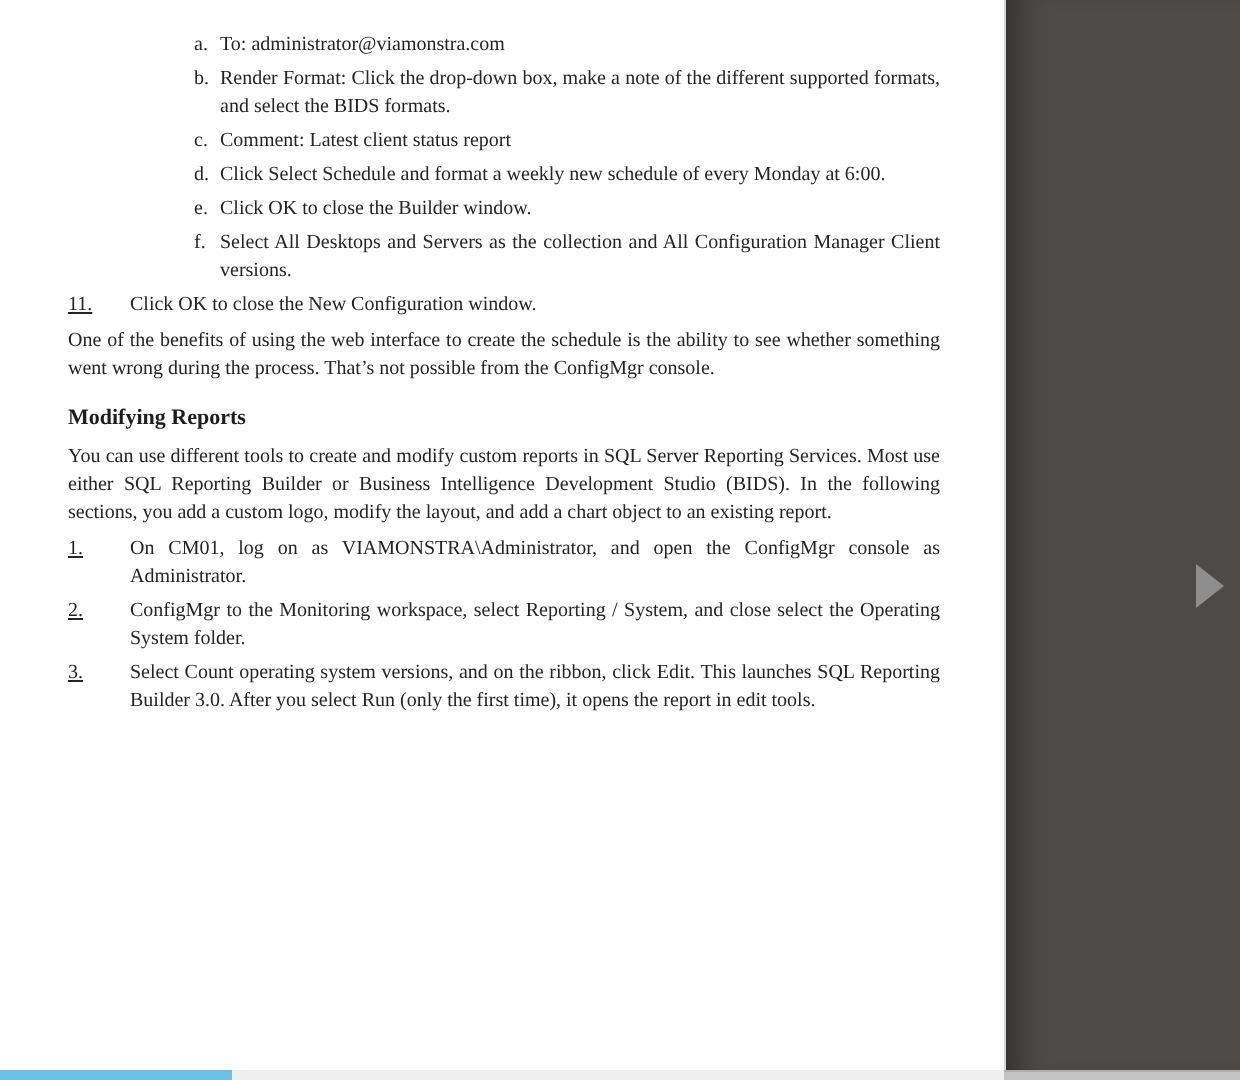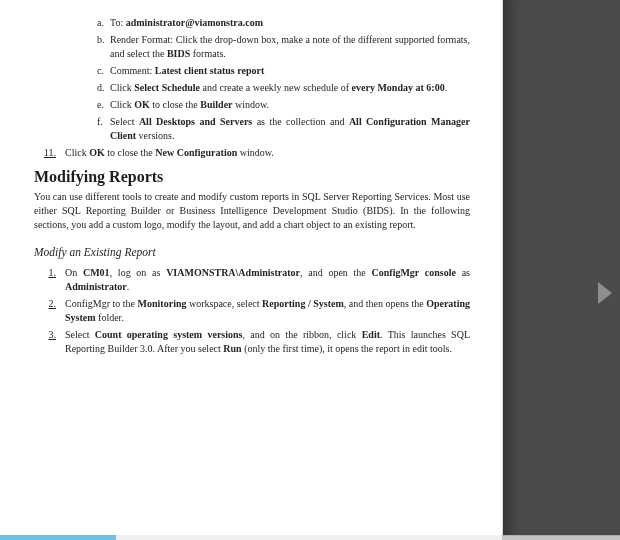--- a/index.html
+++ b/index.html
@@ -29,39 +29,39 @@
     position: absolute; left: 34px; top: 16px;
     width: 436px;
   }
   .item {
     display: flex;
     margin: 0 0 3px 0;
   }
   .item .itext { flex: 1; text-align: justify; }
   .item.alpha { margin-left: 63px; }
   .item.alpha .marker { flex: none; width: 13px; }
-  .item.num .marker { flex: none; width: 22px; text-align: right; margin-right: 9px; text-decoration: underline; }
+  .item.num .marker { flex: none; width: 22px; text-align: left; margin-right: 9px; text-decoration: underline; }
   .para {
     text-align: justify;
     margin: 4px 0 4px 0;
   }
   .h2 {
-    font-size: 16px;
+    font-size: 11px;
     line-height: 18px;
     font-weight: bold;
     margin: 8px 0 2px 0;
     color: #1e1c1c;
   }
   .h3i {
     font-style: italic;
     font-size: 11.5px;
     line-height: 15px;
     margin: 13px 0 6px 0;
   }
-  .b { font-weight: bold; }
+  .b { font-weight: normal; }
 
   .side-panel {
     position: absolute; left: 502px; top: 0;
     width: 118px; height: 535px;
     background: #4d4b49;
     border-left: 1px solid #d8d8d8;
     box-sizing: border-box;
     box-shadow: inset 16px 0 14px -10px rgba(0,0,0,0.35);
   }
   .next-arrow {
@@ -104,44 +104,44 @@
       <div class="item alpha">
         <span class="marker">b.</span>
         <span class="itext"><span>Render Format: Click the drop-down box, make a note of the different supported formats, and select the </span><span class="b">BIDS</span><span> formats.</span></span>
       </div>
       <div class="item alpha">
         <span class="marker">c.</span>
         <span class="itext"><span>Comment: </span><span class="b">Latest client status report</span></span>
       </div>
       <div class="item alpha">
         <span class="marker">d.</span>
-        <span class="itext"><span>Click </span><span class="b">Select Schedule</span><span> and create a weekly new schedule of </span><span class="b">every Monday at 6:00</span><span>.</span></span>
+        <span class="itext"><span>Click </span><span class="b">Select Schedule</span><span> and format a weekly new schedule of </span><span class="b">every Monday at 6:00</span><span>.</span></span>
       </div>
       <div class="item alpha">
         <span class="marker">e.</span>
         <span class="itext"><span>Click </span><span class="b">OK</span><span> to close the </span><span class="b">Builder</span><span> window.</span></span>
       </div>
       <div class="item alpha">
         <span class="marker">f.</span>
         <span class="itext"><span>Select </span><span class="b">All Desktops and Servers</span><span> as the collection and </span><span class="b">All Configuration Manager Client</span><span> versions.</span></span>
       </div>
       <div class="item num">
         <span class="marker">11.</span>
         <span class="itext"><span>Click </span><span class="b">OK</span><span> to close the </span><span class="b">New Configuration</span><span> window.</span></span>
       </div>
+      <div class="para"><span>One of the benefits of using the web interface to create the schedule is the ability to see whether something went wrong during the process. That’s not possible from the ConfigMgr console.</span></div>
       <div class="h2">Modifying Reports</div>
       <div class="para"><span>You can use different tools to create and modify custom reports in SQL Server Reporting Services. Most use either SQL Reporting Builder or Business Intelligence Development Studio (BIDS). In the following sections, you add a custom logo, modify the layout, and add a chart object to an existing report.</span></div>
-      <div class="h3i">Modify an Existing Report</div>
       <div class="item num">
         <span class="marker">1.</span>
         <span class="itext"><span>On </span><span class="b">CM01</span><span>, log on as </span><span class="b">VIAMONSTRA\Administrator</span><span>, and open the </span><span class="b">ConfigMgr console</span><span> as </span><span class="b">Administrator</span><span>.</span></span>
       </div>
       <div class="item num">
         <span class="marker">2.</span>
-        <span class="itext"><span>ConfigMgr to the </span><span class="b">Monitoring</span><span> workspace, select </span><span class="b">Reporting / System</span><span>, and then opens the </span><span class="b">Operating System</span><span> folder.</span></span>
+        <span class="itext"><span>ConfigMgr to the </span><span class="b">Monitoring</span><span> workspace, select </span><span class="b">Reporting / System</span><span>, and close select the </span><span class="b">Operating System</span><span> folder.</span></span>
       </div>
       <div class="item num">
         <span class="marker">3.</span>
         <span class="itext"><span>Select </span><span class="b">Count operating system versions</span><span>, and on the ribbon, click </span><span class="b">Edit</span><span>. This launches SQL Reporting Builder 3.0. After you select </span><span class="b">Run</span><span> (only the first time), it opens the report in edit tools.</span></span>
       </div>
     </div>
 </div>
 
 <div class="side-panel" style="background: rgb(77, 75, 73);">
   <div class="next-arrow" style="border-left-color: rgb(142, 142, 142);"></div>

